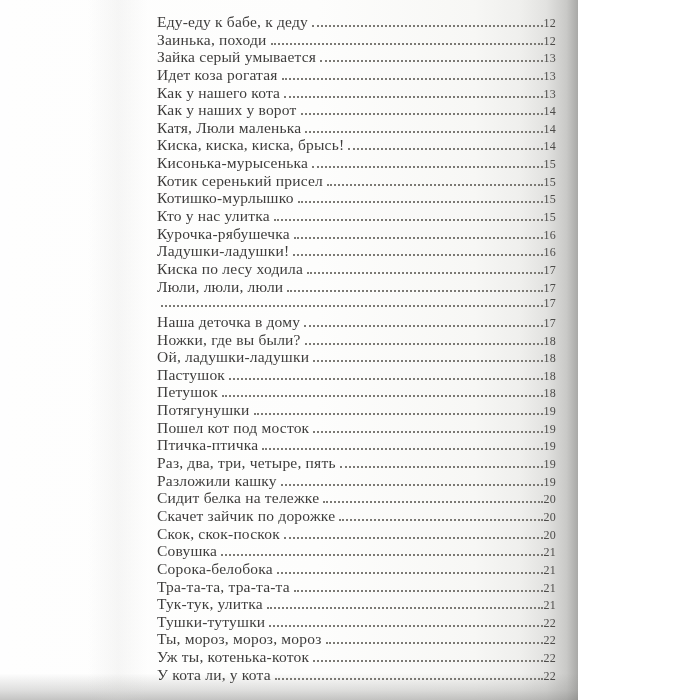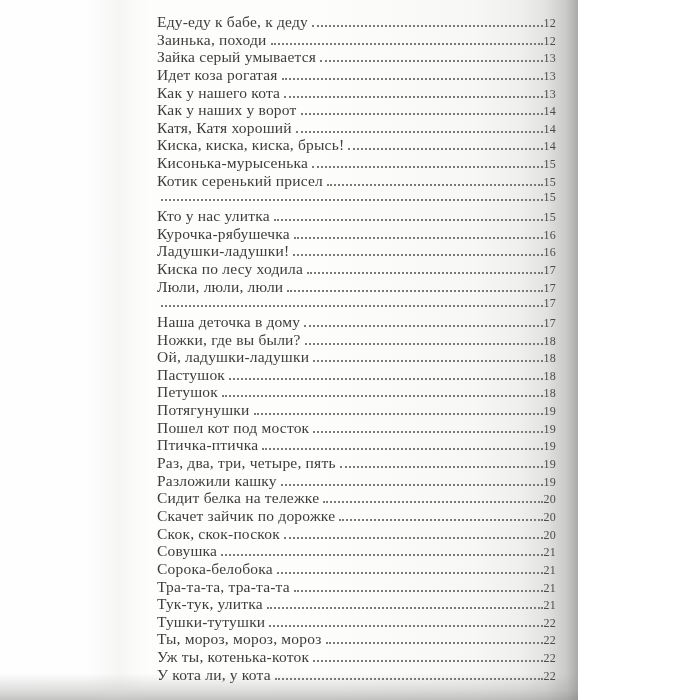--- a/index.html
+++ b/index.html
@@ -95,40 +95,41 @@
         <span class="toc-title">Как у нашего кота</span>
         <span class="toc-dots"></span>
         <span class="toc-page">13</span>
       </div>
       <div class="toc-row">
         <span class="toc-title">Как у наших у ворот</span>
         <span class="toc-dots"></span>
         <span class="toc-page">14</span>
       </div>
       <div class="toc-row">
-        <span class="toc-title">Катя, Катя хороший</span>
+        <span class="toc-title">Катя, Люли маленька</span>
         <span class="toc-dots"></span>
         <span class="toc-page">14</span>
       </div>
       <div class="toc-row">
         <span class="toc-title">Киска, киска, киска, брысь!</span>
         <span class="toc-dots"></span>
         <span class="toc-page">14</span>
       </div>
       <div class="toc-row">
         <span class="toc-title">Кисонька-мурысенька</span>
         <span class="toc-dots"></span>
         <span class="toc-page">15</span>
       </div>
       <div class="toc-row">
         <span class="toc-title">Котик серенький присел</span>
         <span class="toc-dots"></span>
         <span class="toc-page">15</span>
       </div>
       <div class="toc-row">
+        <span class="toc-title">Котишко-мурлышко</span>
         <span class="toc-dots"></span>
         <span class="toc-page">15</span>
       </div>
       <div class="toc-row">
         <span class="toc-title">Кто у нас улитка</span>
         <span class="toc-dots"></span>
         <span class="toc-page">15</span>
       </div>
       <div class="toc-row">
         <span class="toc-title">Курочка-рябушечка</span>

